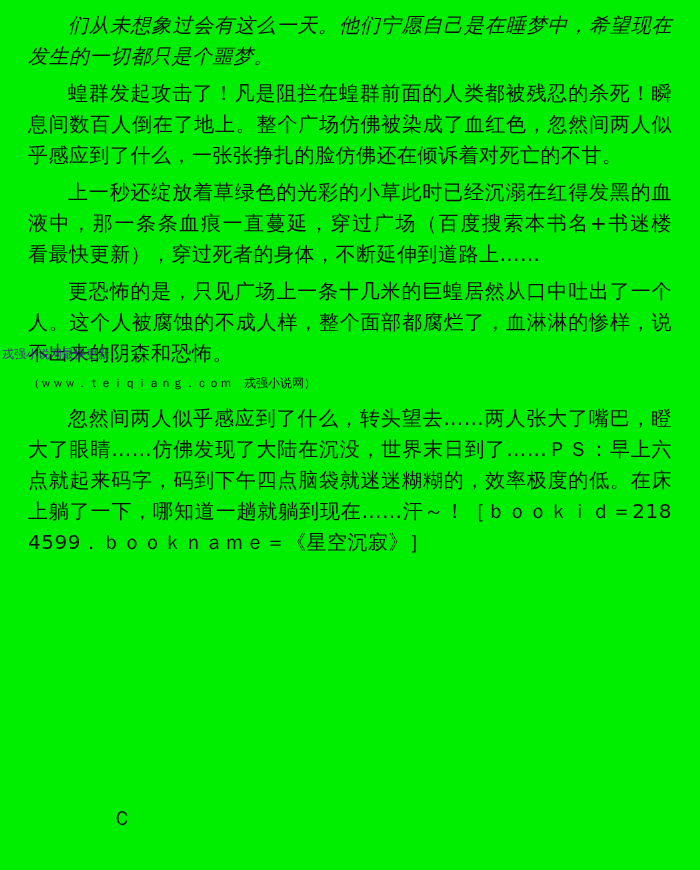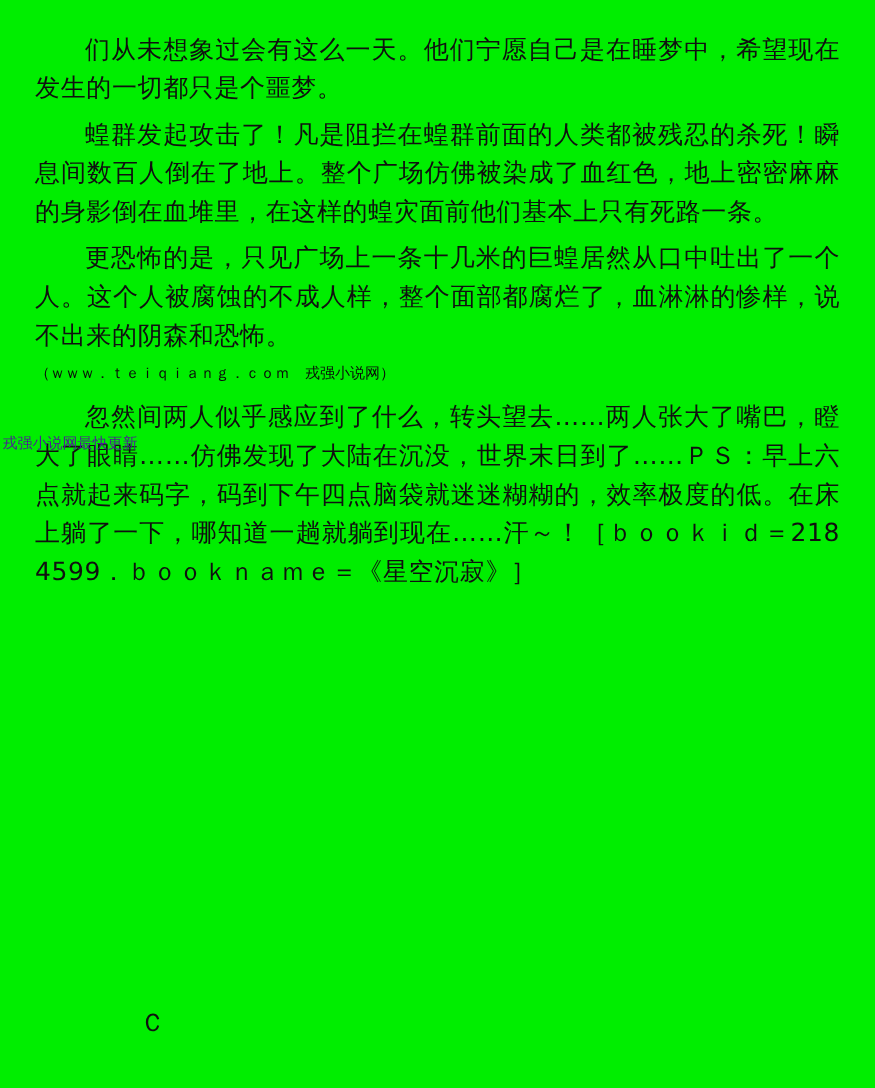--- a/index.html
+++ b/index.html
@@ -27,21 +27,22 @@
     line-height: 31px;
     letter-spacing: 0.5px;
     text-indent: 2em;
     margin: 0 0 6px 0;
     text-align: justify;
     word-break: break-all;
     color: #101010;
   }
   .para.first {
     text-indent: 2em;
-    margin-top: 16px;
+    margin-top: 2px;
+    font-style: italic;
   }
   .watermark-left {
     position: absolute;
     left: 2px;
     font-size: 12px;
     line-height: 14px;
     color: #4c1d95;
     letter-spacing: 0px;
     font-family: "DejaVu Sans", sans-serif;
   }
@@ -63,20 +64,21 @@
   }
 </style>
 </head>
 <body style="background: rgb(0, 238, 0);">
 
 <div class="page">
 
   <div class="watermark-left wm-1">戎强小说网最快更新</div>
 
   <p class="para first">们从未想象过会有这么一天。他们宁愿自己是在睡梦中，希望现在发生的一切都只是个噩梦。</p>
-  <p class="para">蝗群发起攻击了！凡是阻拦在蝗群前面的人类都被残忍的杀死！瞬息间数百人倒在了地上。整个广场仿佛被染成了血红色，地上密密麻麻的身影倒在血堆里，在这样的蝗灾面前他们基本上只有死路一条。</p>
+  <p class="para">蝗群发起攻击了！凡是阻拦在蝗群前面的人类都被残忍的杀死！瞬息间数百人倒在了地上。整个广场仿佛被染成了血红色，忽然间两人似乎感应到了什么，一张张挣扎的脸仿佛还在倾诉着对死亡的不甘。</p>
+  <p class="para">上一秒还绽放着草绿色的光彩的小草此时已经沉溺在红得发黑的血液中，那一条条血痕一直蔓延，穿过广场（百度搜索本书名+书迷楼　看最快更新），穿过死者的身体，不断延伸到道路上……</p>
   <p class="para">更恐怖的是，只见广场上一条十几米的巨蝗居然从口中吐出了一个人。这个人被腐蚀的不成人样，整个面部都腐烂了，血淋淋的惨样，说不出来的阴森和恐怖。</p>
   <p class="para inline-wm">（ｗｗｗ．ｔｅｉｑｉａｎｇ．ｃｏｍ　戎强小说网）</p>
   <p class="para">忽然间两人似乎感应到了什么，转头望去……两人张大了嘴巴，瞪大了眼睛……仿佛发现了大陆在沉没，世界末日到了……ＰＳ：早上六点就起来码字，码到下午四点脑袋就迷迷糊糊的，效率极度的低。在床上躺了一下，哪知道一趟就躺到现在……汗～！［ｂｏｏｋｉｄ＝2184599．ｂｏｏｋｎａｍｅ＝《星空沉寂》］</p>
 
   <div class="tail-letter">Ｃ</div>
 
 </div>
 
 </body></html>

